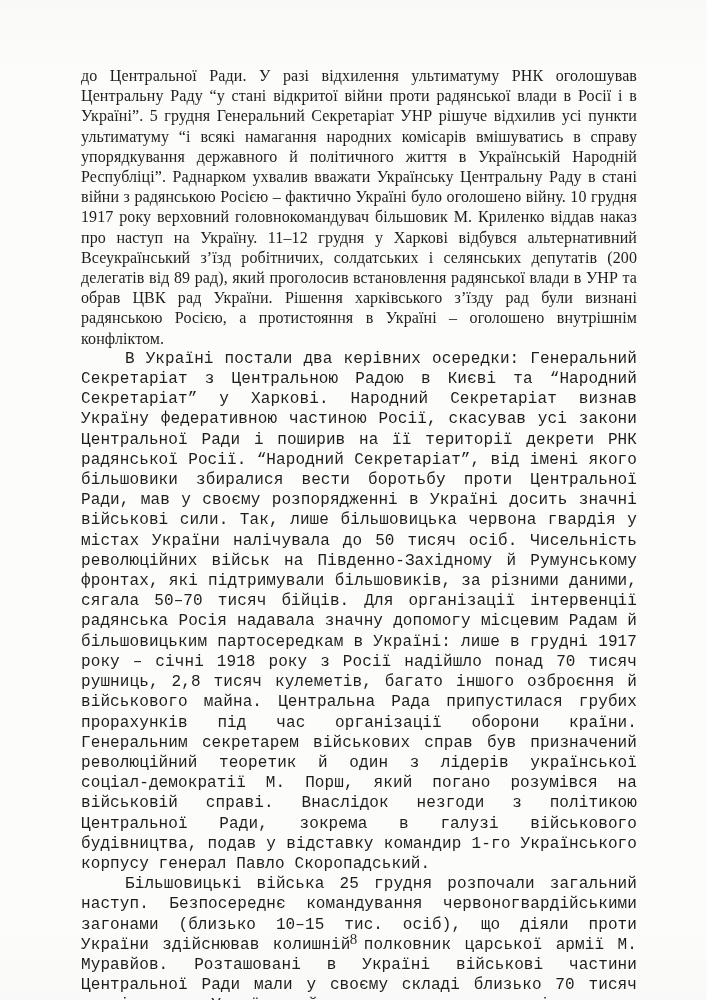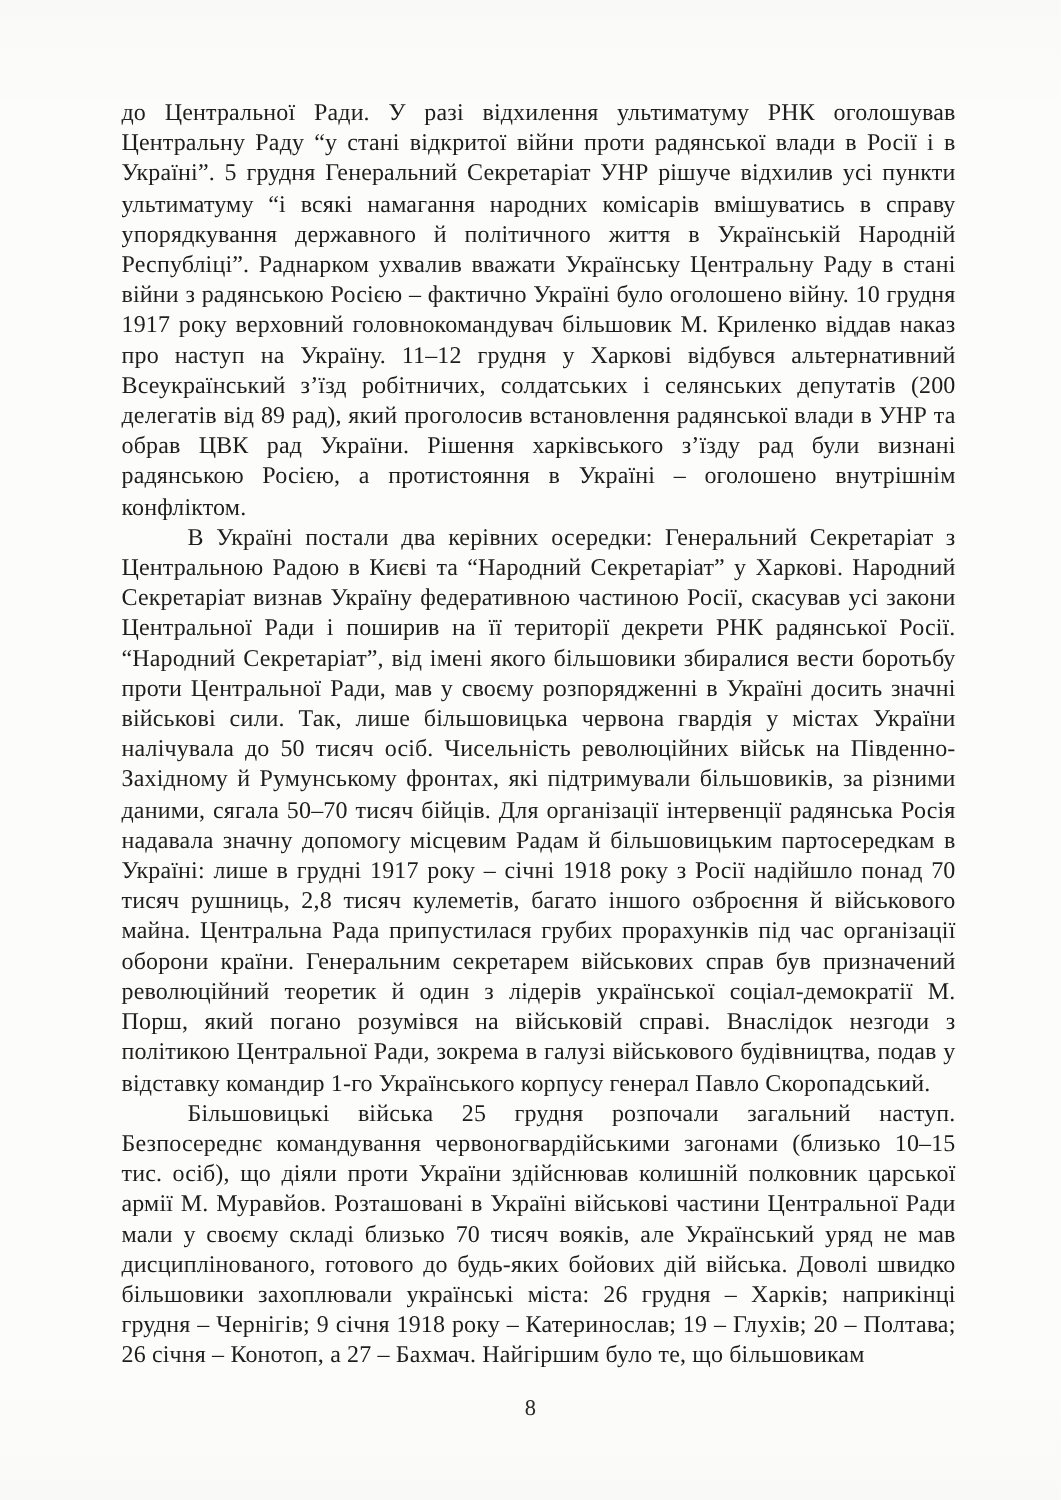--- a/index.html
+++ b/index.html
@@ -35,20 +35,21 @@
     text-align: justify;
     text-justify: inter-word;
     letter-spacing: 0.1px;
   }
   .para {
     margin: 0;
     padding: 0;
   }
   .para.indent {
     text-indent: 44px;
+    font-family: Liberation Mono, monospace;
   }
   .page-number {
     position: absolute;
     left: 0;
     top: 930px;
     width: 707px;
     text-align: center;
     color: #2a2a2a;
     font-size: 15px;
     line-height: 18px;

